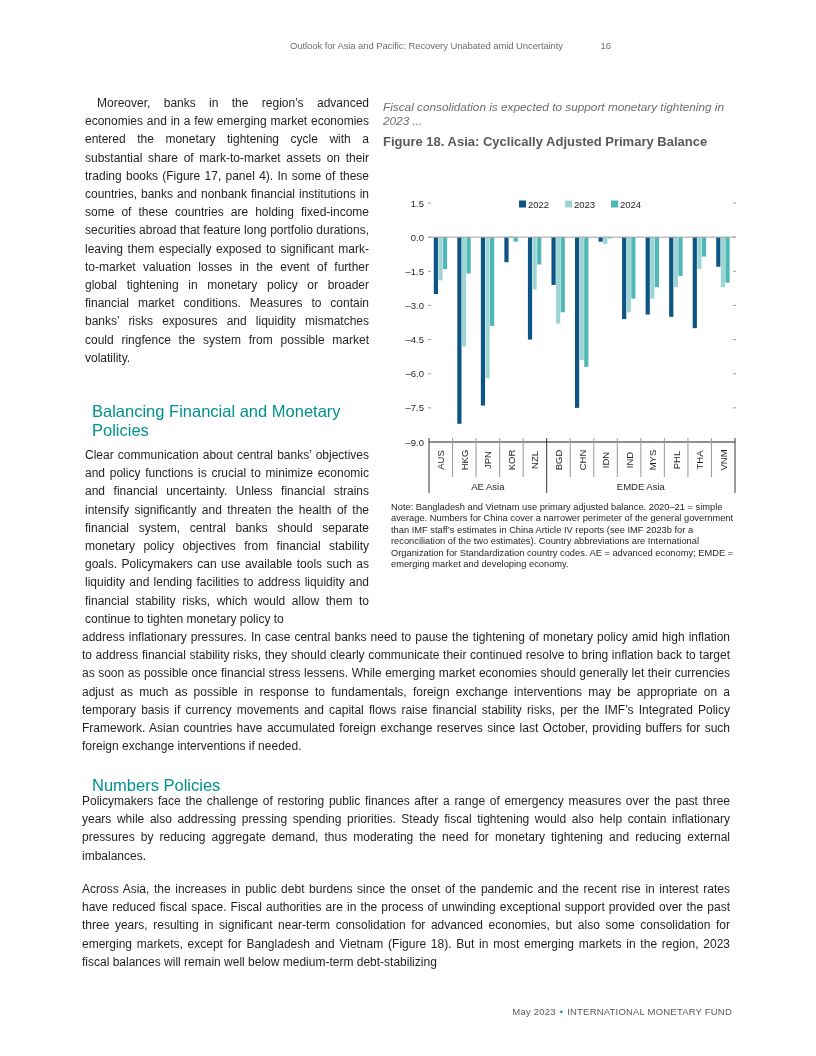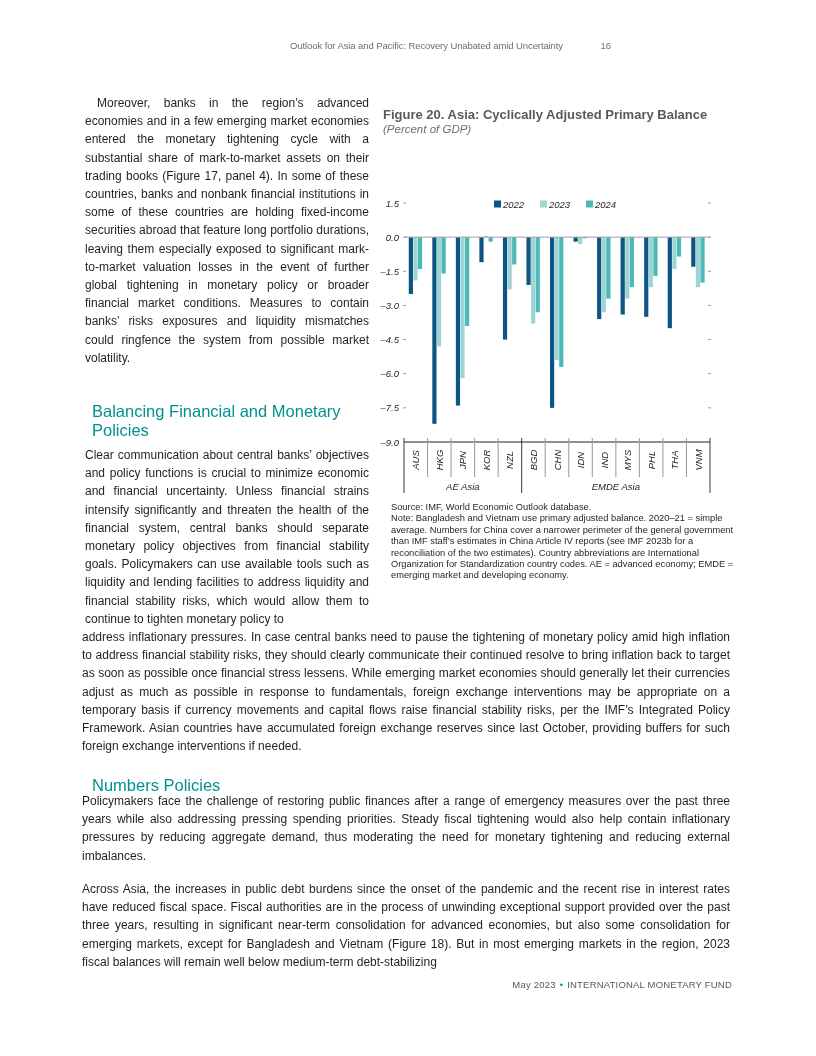--- a/index.html
+++ b/index.html
@@ -15,43 +15,43 @@
   .p2 { top:446px; }
   .full { position:absolute; left:82px; width:648px; }
   .p3 { top:628px; }
   .h-fiscal { position:absolute; left:85px; top:769px; }
   .p4 { top:792px; }
   .p5 { top:880px; }
   .fig { position:absolute; left:383px; top:101px; width:350px; }
   .fig .lead { font-style:italic; color:#6d6e71; font-size:11.8px; line-height:13.5px; }
   .fig .ftitle { font-weight:bold; color:#58595b; font-size:13px; line-height:14.5px; margin-top:7px; }
   .fig .units { font-style:italic; color:#6d6e71; font-size:11.5px; line-height:13px; }
-  .chart { position:absolute; left:373px; top:193px; width:350px; height:300px;font-style:italic; }
+  .chart { position:absolute; left:398px; top:193px; width:350px; height:300px; }
   .source { position:absolute; left:391px; top:502px; width:345px; font-size:9.3px; line-height:11.4px; color:#231f20; }
-  .footer { position:absolute; top:979px; right:84px; font-size:9.5px; color:#58595b; letter-spacing:0.2px; }
+  .footer { position:absolute; top:1006px; right:84px; font-size:9.5px; color:#58595b; letter-spacing:0.2px; }
   .footer .dot { color:#00918f; margin:0 4px; }
   svg text { font-family:"Liberation Sans", sans-serif; }
 </style>
 </head>
 <body>
 
 <div class="running-head">
   <span class="title">Outlook for Asia and Pacific: Recovery Unabated amid Uncertainty</span>
   <span class="pnum">16</span>
 </div>
 
 <div class="leftcol body-text p1">Moreover, banks in the region’s advanced economies and in a few emerging market economies entered the monetary tightening cycle with a substantial share of mark-to-market assets on their trading books (Figure 17, panel 4). In some of these countries, banks and nonbank financial institutions in some of these countries are holding fixed-income securities abroad that feature long portfolio durations, leaving them especially exposed to significant mark-to-market valuation losses in the event of further global tightening in monetary policy or broader financial market conditions. Measures to contain banks’ risks exposures and liquidity mismatches could ringfence the system from possible market volatility.</div>
 
 <h2 class="h2 h-balancing">Balancing Financial and Monetary Policies</h2>
 
 <div class="leftcol body-text p2">Clear communication about central banks’ objectives and policy functions is crucial to minimize economic and financial uncertainty. Unless financial strains intensify significantly and threaten the health of the financial system, central banks should separate monetary policy objectives from financial stability goals. Policymakers can use available tools such as liquidity and lending facilities to address liquidity and financial stability risks, which would allow them to continue to tighten monetary policy to</div>
 
 <div class="fig">
-  <div class="ftitle">Figure 20. Asia: Cyclically Adjusted Primary Balance</div>
-  <div class="units">(Percent of GDP)</div>
+  <div class="lead">Fiscal consolidation is expected to support monetary tightening in 2023 ...</div>
+  <div class="ftitle">Figure 18. Asia: Cyclically Adjusted Primary Balance</div>
 </div>
 
 <div class="chart">
   <svg id="chart-svg" width="350" height="300">
       <text x="26" y="13.5" font-size="9.5" fill="#231f20" text-anchor="end">1.5</text>
       <line x1="30" x2="33" y1="10" y2="10" stroke="#808080" stroke-width="0.8"></line>
       <line x1="335" x2="338" y1="10" y2="10" stroke="#808080" stroke-width="0.8"></line>
       <text x="26" y="47.64285714285714" font-size="9.5" fill="#231f20" text-anchor="end">0.0</text>
       <line x1="30" x2="33" y1="44.14285714285714" y2="44.14285714285714" stroke="#808080" stroke-width="0.8"></line>
       <line x1="335" x2="338" y1="44.14285714285714" y2="44.14285714285714" stroke="#808080" stroke-width="0.8"></line>
@@ -144,21 +144,20 @@
       <rect x="121" y="7.5" width="7" height="7" fill="#0d5585"></rect>
       <text x="130" y="14.5" font-size="9.5" fill="#231f20">2022</text>
       <rect x="167" y="7.5" width="7" height="7" fill="#9dd5d4"></rect>
       <text x="176" y="14.5" font-size="9.5" fill="#231f20">2023</text>
       <rect x="213" y="7.5" width="7" height="7" fill="#4db8b5"></rect>
       <text x="222" y="14.5" font-size="9.5" fill="#231f20">2024</text>
     </svg>
 </div>
 
 <div class="source">
-  <div>Source: IMF, World Economic Outlook database.</div>
   <div>Note: Bangladesh and Vietnam use primary adjusted balance. 2020–21 = simple average. Numbers for China cover a narrower perimeter of the general government than IMF staff’s estimates in China Article IV reports (see IMF 2023b for a reconciliation of the two estimates). Country abbreviations are International Organization for Standardization country codes. AE = advanced economy; EMDE = emerging market and developing economy.</div>
 </div>
 
 <div class="full body-text p3">address inflationary pressures. In case central banks need to pause the tightening of monetary policy amid high inflation to address financial stability risks, they should clearly communicate their continued resolve to bring inflation back to target as soon as possible once financial stress lessens. While emerging market economies should generally let their currencies adjust as much as possible in response to fundamentals, foreign exchange interventions may be appropriate on a temporary basis if currency movements and capital flows raise financial stability risks, per the IMF’s Integrated Policy Framework. Asian countries have accumulated foreign exchange reserves since last October, providing buffers for such foreign exchange interventions if needed.</div>
 
 <h2 class="h2 h-fiscal">Numbers Policies</h2>
 
 <div class="full body-text p4">Policymakers face the challenge of restoring public finances after a range of emergency measures over the past three years while also addressing pressing spending priorities. Steady fiscal tightening would also help contain inflationary pressures by reducing aggregate demand, thus moderating the need for monetary tightening and reducing external imbalances.</div>
 <div class="full body-text p5">Across Asia, the increases in public debt burdens since the onset of the pandemic and the recent rise in interest rates have reduced fiscal space. Fiscal authorities are in the process of unwinding exceptional support provided over the past three years, resulting in significant near-term consolidation for advanced economies, but also some consolidation for emerging markets, except for Bangladesh and Vietnam (Figure 18). But in most emerging markets in the region, 2023 fiscal balances will remain well below medium-term debt-stabilizing</div>
 

